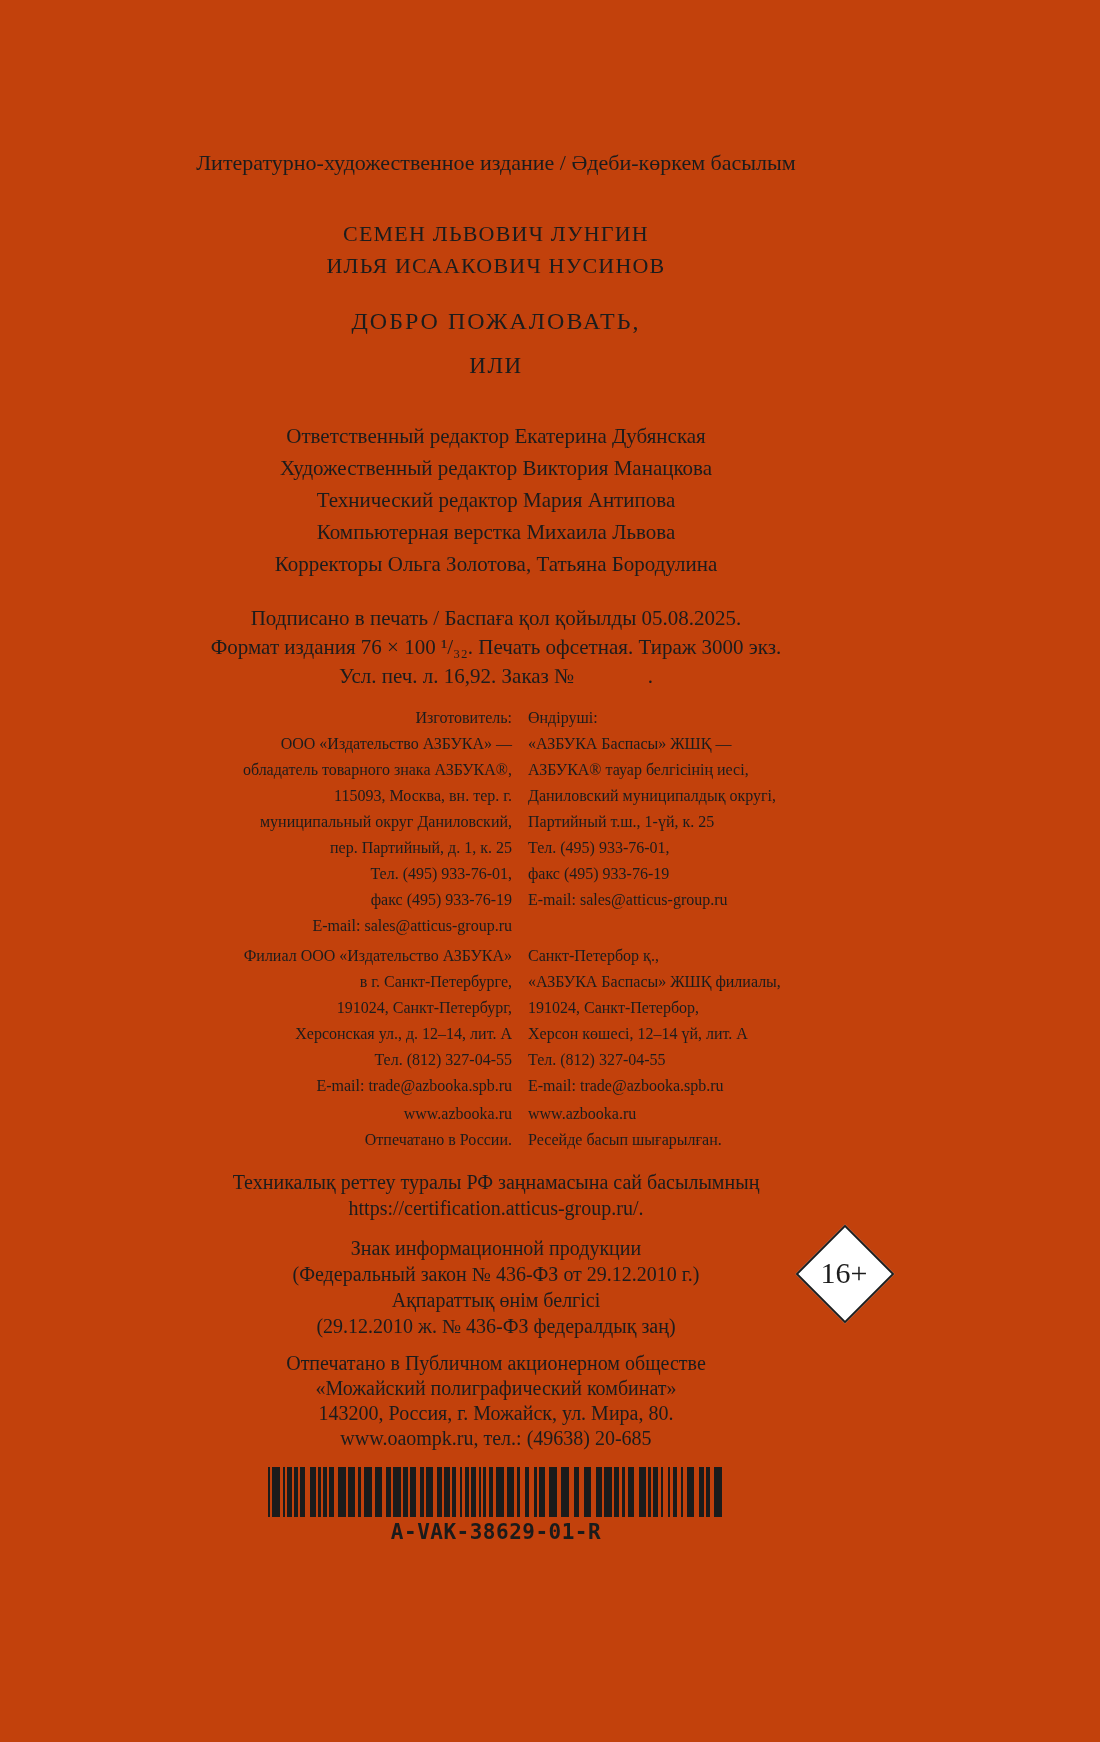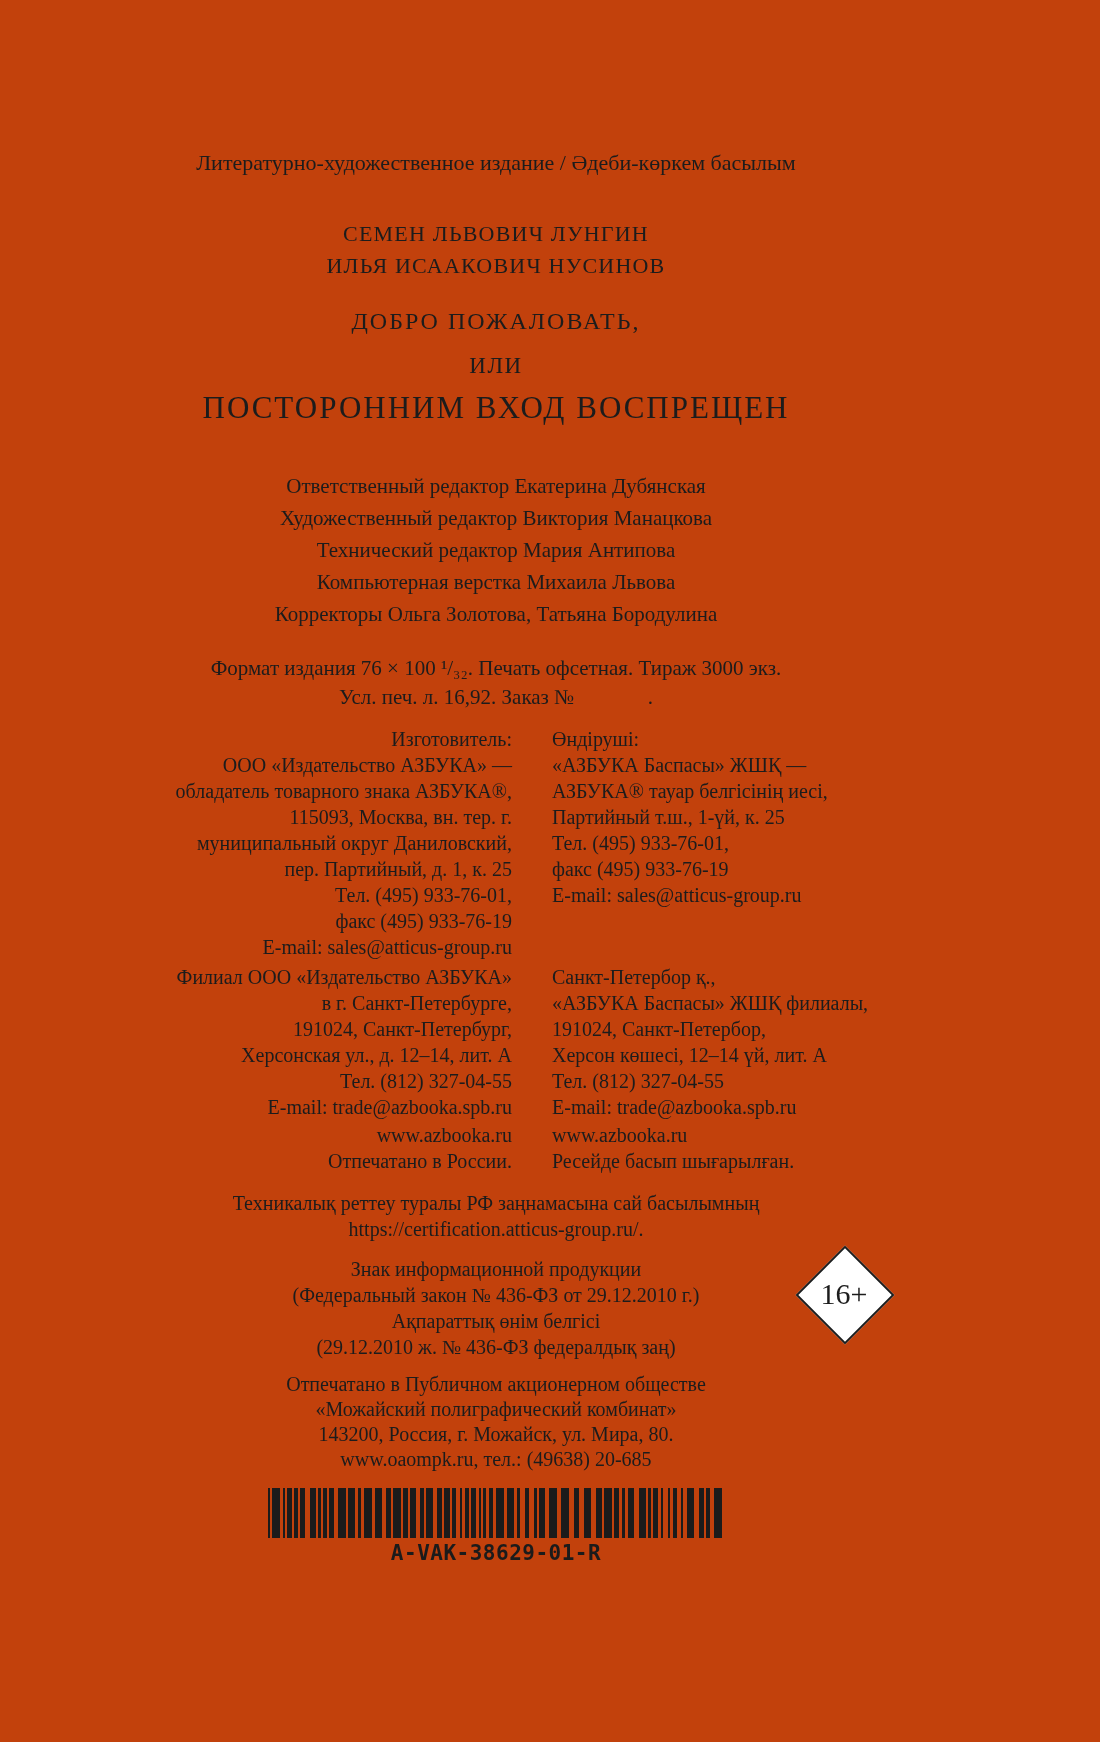--- a/index.html
+++ b/index.html
@@ -17,22 +17,22 @@
   .edition-line{margin-top:150px;font-size:22px;line-height:26px;}
   .authors{margin-top:42px;font-size:22px;line-height:32px;letter-spacing:1.2px;}
   .book-title{margin-top:20px;font-size:24px;line-height:38px;letter-spacing:2px;font-weight:normal;}
   .title-or{margin-top:14px;font-size:23px;line-height:24px;letter-spacing:1.5px;}
   .book-title2{margin-top:10px;font-size:31px;line-height:40px;letter-spacing:2px;font-weight:normal;}
   .staff{margin-top:42px;font-size:21px;line-height:32px;}
   .print-info{margin-top:24px;font-size:21px;line-height:29px;}
   .two-col{
     display:grid;
     grid-template-columns:422px 360px;
-    column-gap:40px;
-    font-size:20px;line-height:26px;
+    column-gap:16px;
+    font-size:16px;line-height:26px;
   }
   .two-col .col-left{text-align:right;white-space:nowrap;}
   .two-col .col-right{text-align:left;white-space:nowrap;}
   .block1{margin-top:14px;}
   .block2{margin-top:4px;}
   .block3{margin-top:2px;}
   .cert{margin-top:16px;font-size:20px;line-height:26px;}
   .age-section{position:relative;margin-top:14px;font-size:20px;line-height:26px;}
   .printer{margin-top:12px;font-size:20px;line-height:25px;}
   .age-badge{position:absolute;right:8px;top:-12px;width:100px;height:100px;}
@@ -61,51 +61,52 @@
 
     <div class="edition-line center">Литературно-художественное издание / Әдеби-көркем басылым</div>
 
     <div class="authors center">
       <div>СЕМЕН ЛЬВОВИЧ ЛУНГИН</div>
       <div>ИЛЬЯ ИСААКОВИЧ НУСИНОВ</div>
     </div>
 
     <div class="book-title center">ДОБРО ПОЖАЛОВАТЬ,</div>
     <div class="title-or center">ИЛИ</div>
-    <div class="book-title2 center">ПОСТОРОННИМ ВХОД ВОСПРЕЩЕН</div>
 
     <div class="staff center">
         <div>Ответственный редактор Екатерина Дубянская</div>
         <div>Художественный редактор Виктория Манацкова</div>
         <div>Технический редактор Мария Антипова</div>
         <div>Компьютерная верстка Михаила Львова</div>
         <div>Корректоры Ольга Золотова, Татьяна Бородулина</div>
       </div>
 
     <div class="print-info center">
+        <div>Подписано в печать / Баспаға қол қойылды 05.08.2025.</div>
         <div>Формат издания 76 × 100 ¹/₃₂. Печать офсетная. Тираж 3000 экз.</div>
         <div>Усл. печ. л. 16,92. Заказ №&nbsp;&nbsp;&nbsp;&nbsp;&nbsp;&nbsp;&nbsp;&nbsp;&nbsp;&nbsp;&nbsp;&nbsp;&nbsp;&nbsp;.</div>
       </div>
 
     <section class="two-col block1">
       <div class="col-left">
           <div>Изготовитель:</div>
           <div>ООО «Издательство АЗБУКА» —</div>
           <div>обладатель товарного знака АЗБУКА®,</div>
           <div>115093, Москва, вн. тер. г.</div>
           <div>муниципальный округ Даниловский,</div>
           <div>пер. Партийный, д. 1, к. 25</div>
           <div>Тел. (495) 933-76-01,</div>
           <div>факс (495) 933-76-19</div>
           <div>E-mail: sales@atticus-group.ru</div>
         </div>
       <div class="col-right">
           <div>Өндіруші:</div>
           <div>«АЗБУКА Баспасы» ЖШҚ —</div>
           <div>АЗБУКА® тауар белгісінің иесі,</div>
+          <div>Даниловский муниципалдық округі,</div>
           <div>Партийный т.ш., 1-үй, к. 25</div>
           <div>Тел. (495) 933-76-01,</div>
           <div>факс (495) 933-76-19</div>
           <div>E-mail: sales@atticus-group.ru</div>
         </div>
     </section>
 
     <section class="two-col block2">
       <div class="col-left">
           <div>Филиал ООО «Издательство АЗБУКА»</div>

